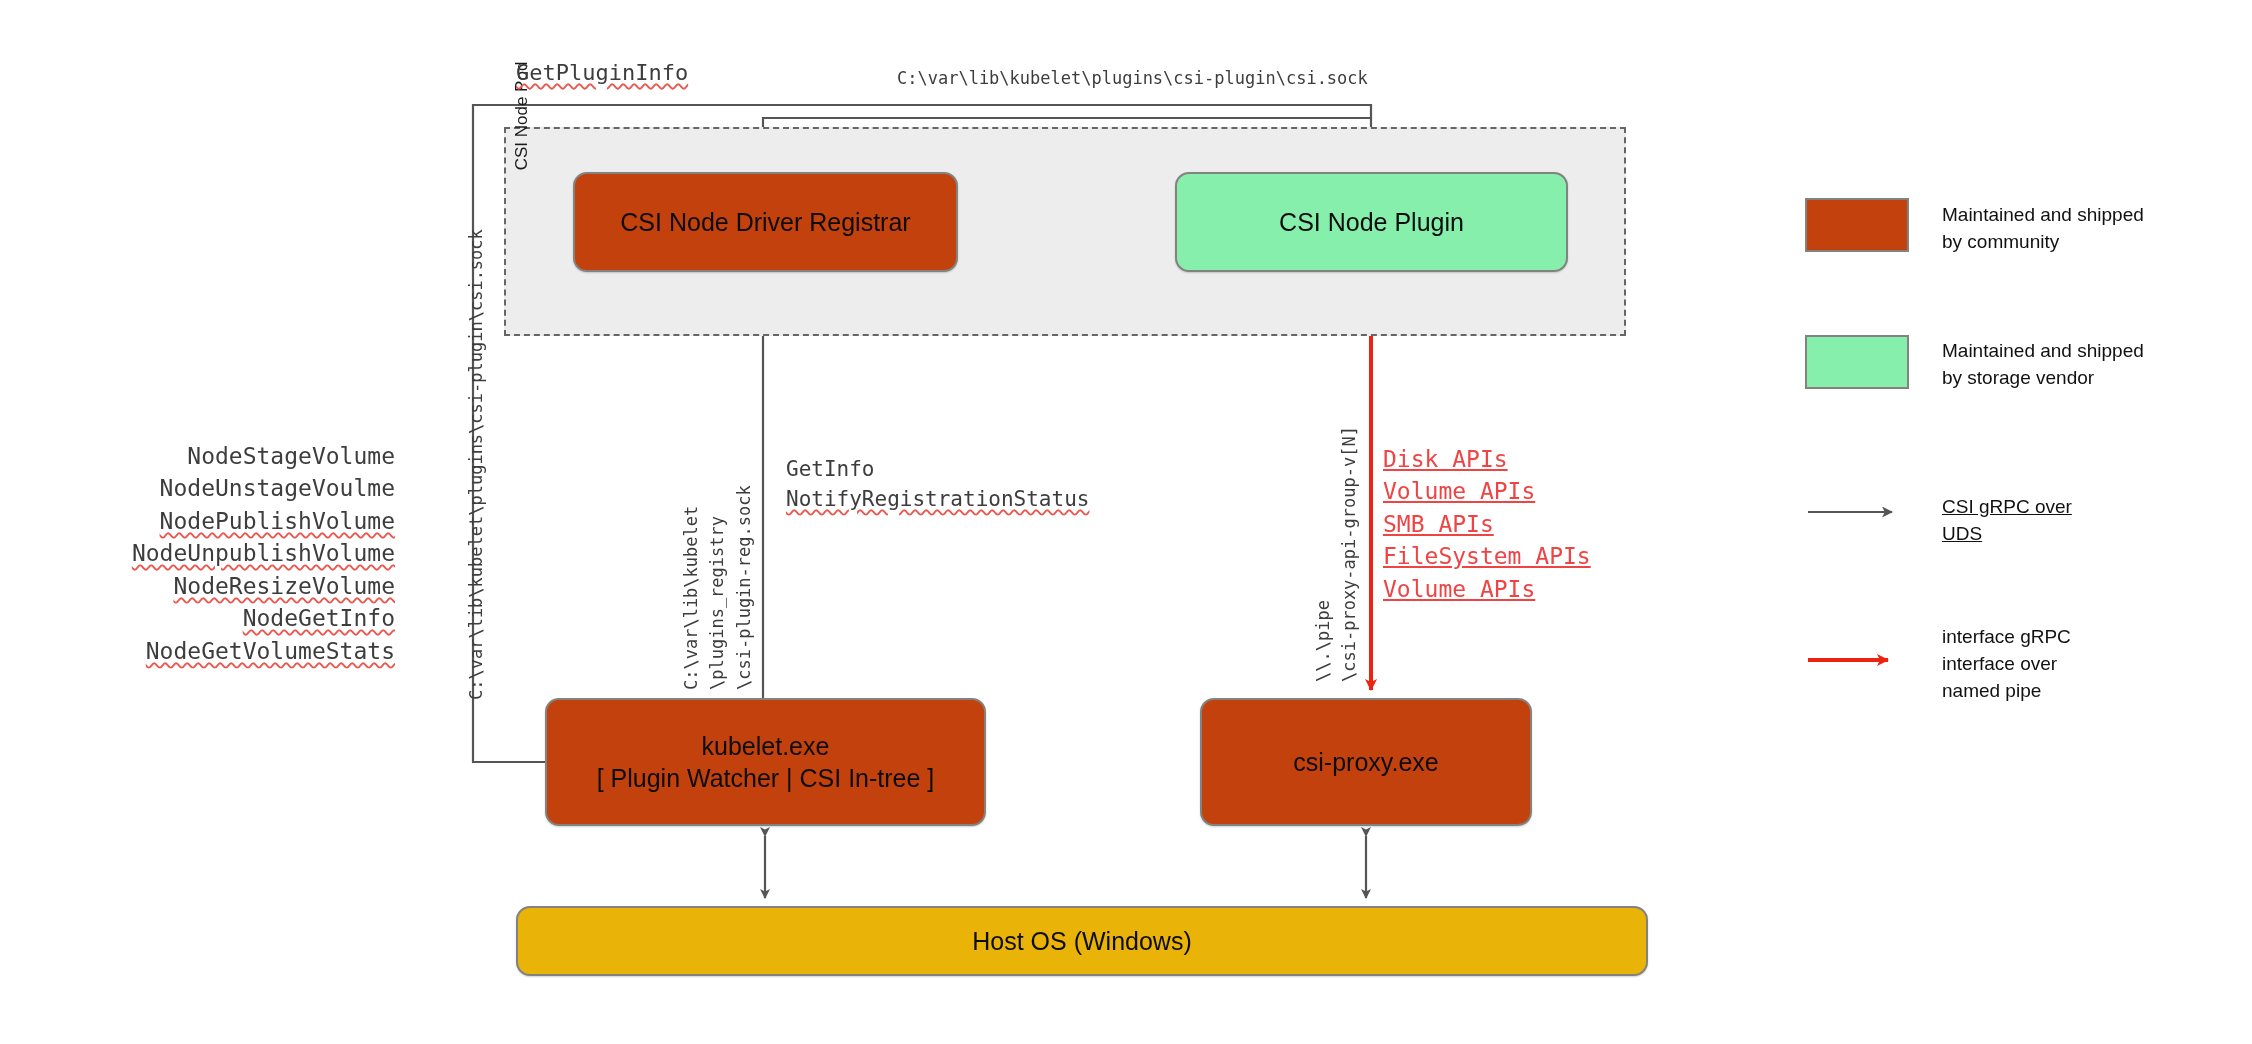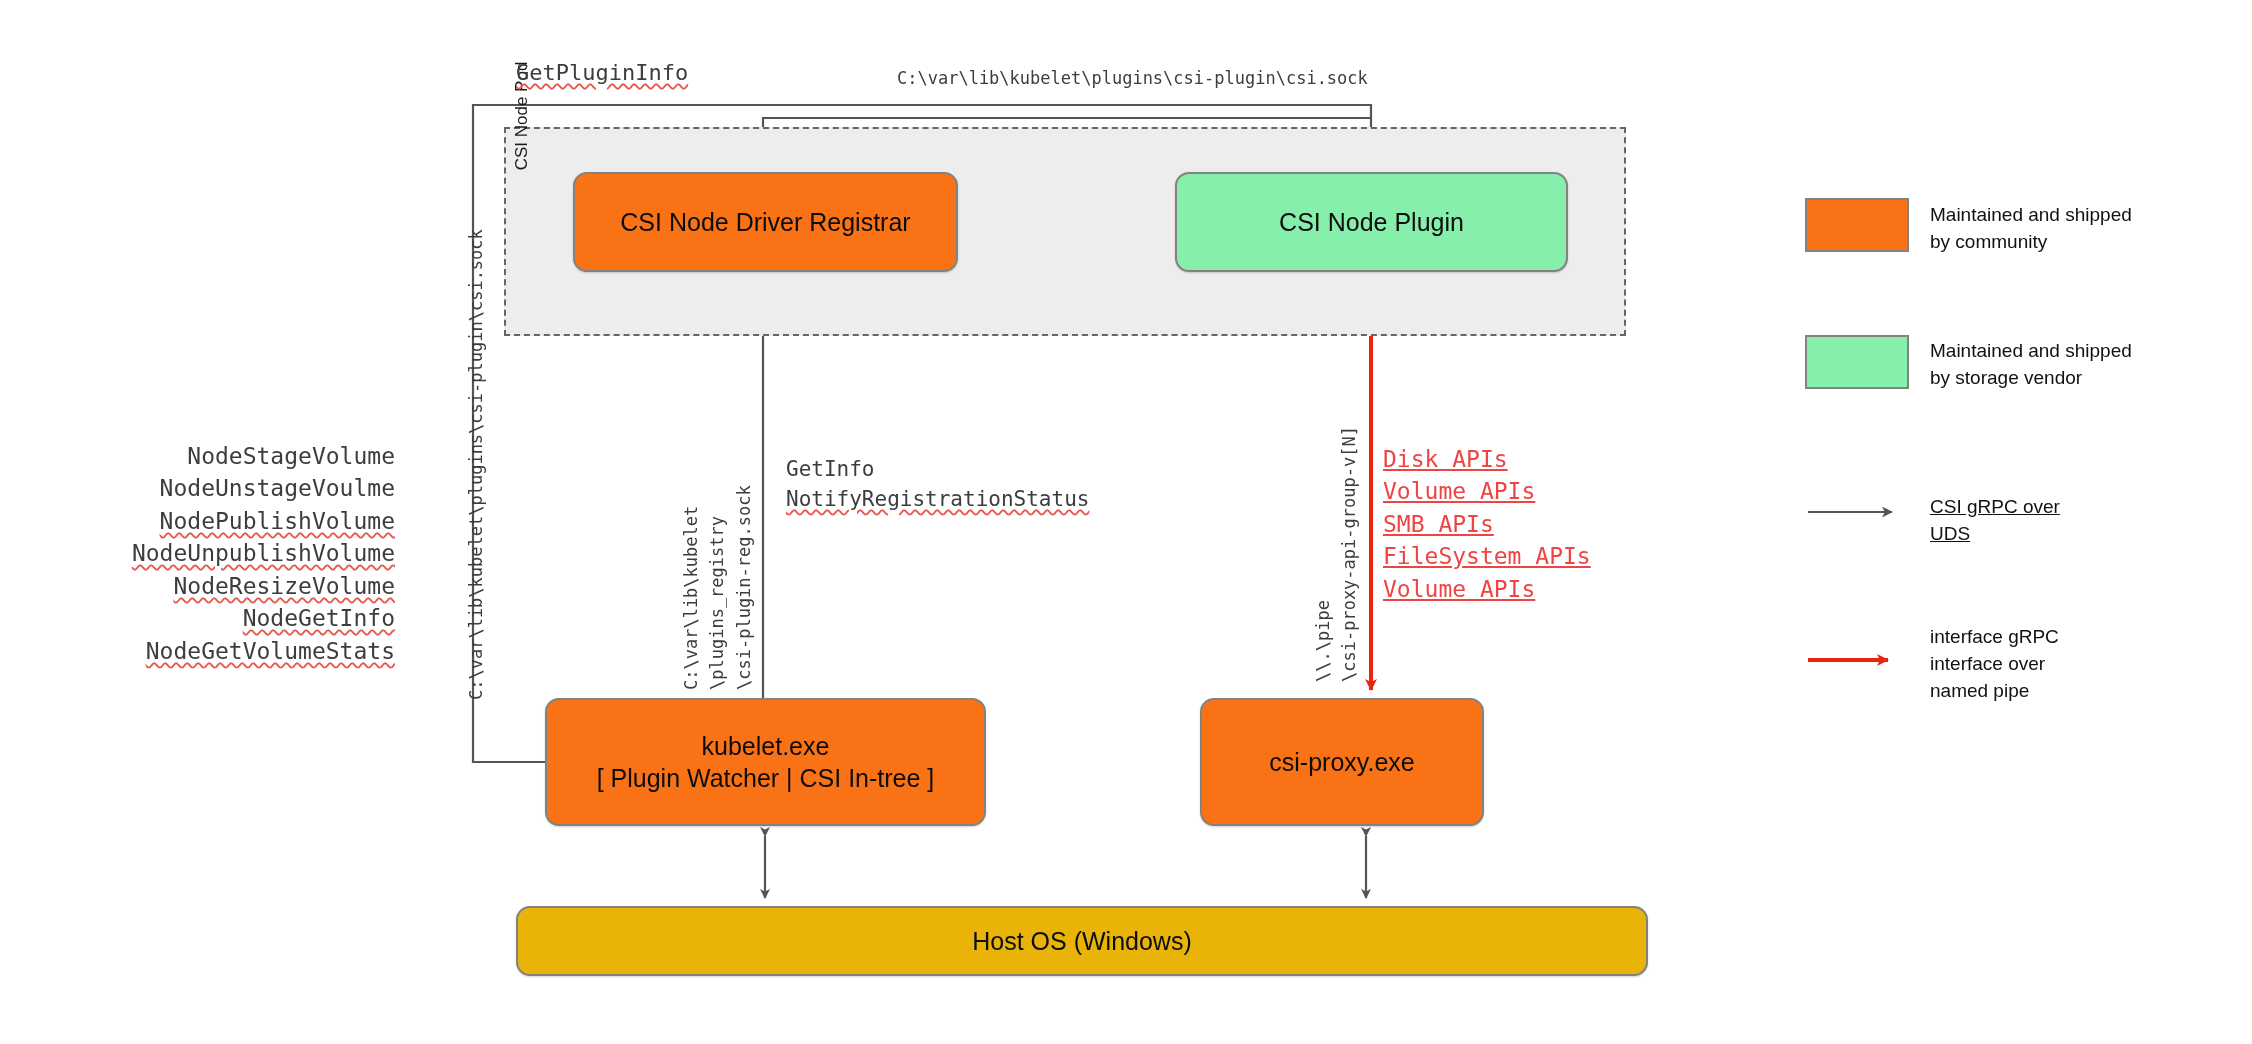--- a/index.html
+++ b/index.html
@@ -60,28 +60,28 @@
     border-radius: 14px;
     display: flex;
     align-items: center;
     justify-content: center;
     text-align: center;
     color: #0d0d0d;
     font-size: 25px;
     line-height: 1.28;
     box-shadow: 0 1px 2px rgba(0,0,0,0.18);
   }
-  .fill-green { background: #f97316; }
+  .fill-green { background: #c2410c; }
   .fill-yellow { background: #86efac; }
   .fill-blue  { background: #eab308; }
 
   #box-registrar { left: 573px; top: 172px;  width: 385px; height: 100px; }
   #box-plugin    { left: 1175px; top: 172px; width: 393px; height: 100px; }
   #box-kubelet   { left: 545px; top: 698px;  width: 441px; height: 128px; }
-  #box-csiproxy  { left: 1200px; top: 698px; width: 284px; height: 128px; }
+  #box-csiproxy  { left: 1200px; top: 698px; width: 332px; height: 128px; }
   #box-hostos    { left: 516px; top: 906px;  width: 1132px; height: 70px; font-size: 25px; }
 
   .box-lines { display: block; }
   .box-lines span { display: block; }
 
   
   .mono {
     font-family: "DejaVu Sans Mono", "Liberation Mono", monospace;
     color: #3d3d3d;
     white-space: nowrap;
@@ -169,21 +169,21 @@
     position: absolute;
     font-size: 19px;
     line-height: 1.42;
     color: #111111;
     width: 280px;
   }
   #legend-text-community { left: 1930px; top: 202px; }
   #legend-text-vendor    { left: 1930px; top: 338px; }
   #legend-text-uds       { left: 1930px; top: 494px; text-decoration: underline; }
   #legend-text-pipe      { left: 1930px; top: 624px; }
-  .legend-text span { display: block; }
+  .legend-text span { display: block; margin-left: 12px; }
 </style>
 </head>
 <body>
 
 <div class="stage">
 
   <svg class="wires" viewBox="0 0 2252 1044">
     <defs>
       <marker id="arrow-gray" markerWidth="12" markerHeight="12" refX="9" refY="5" orient="auto" markerUnits="userSpaceOnUse">
         <path d="M0,0 L10,5 L0,10 L2.6,5 z" fill="#555555"></path>

